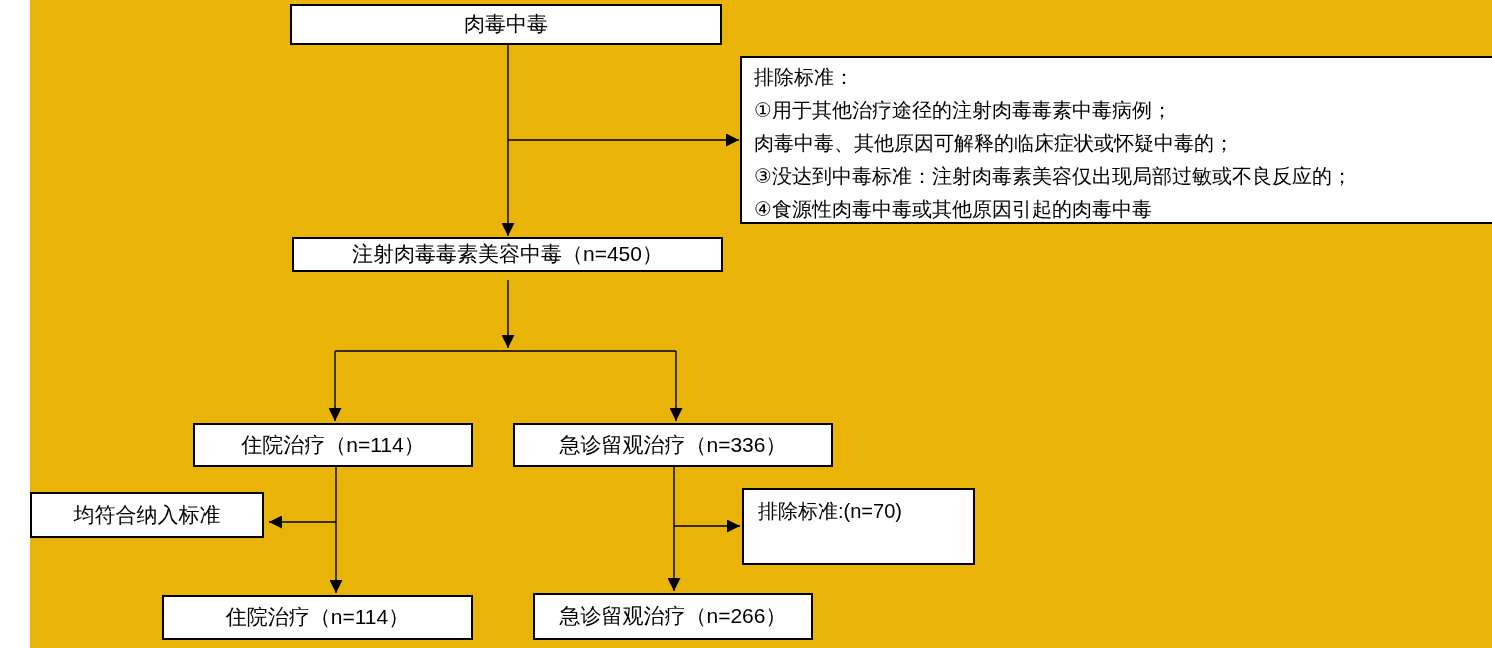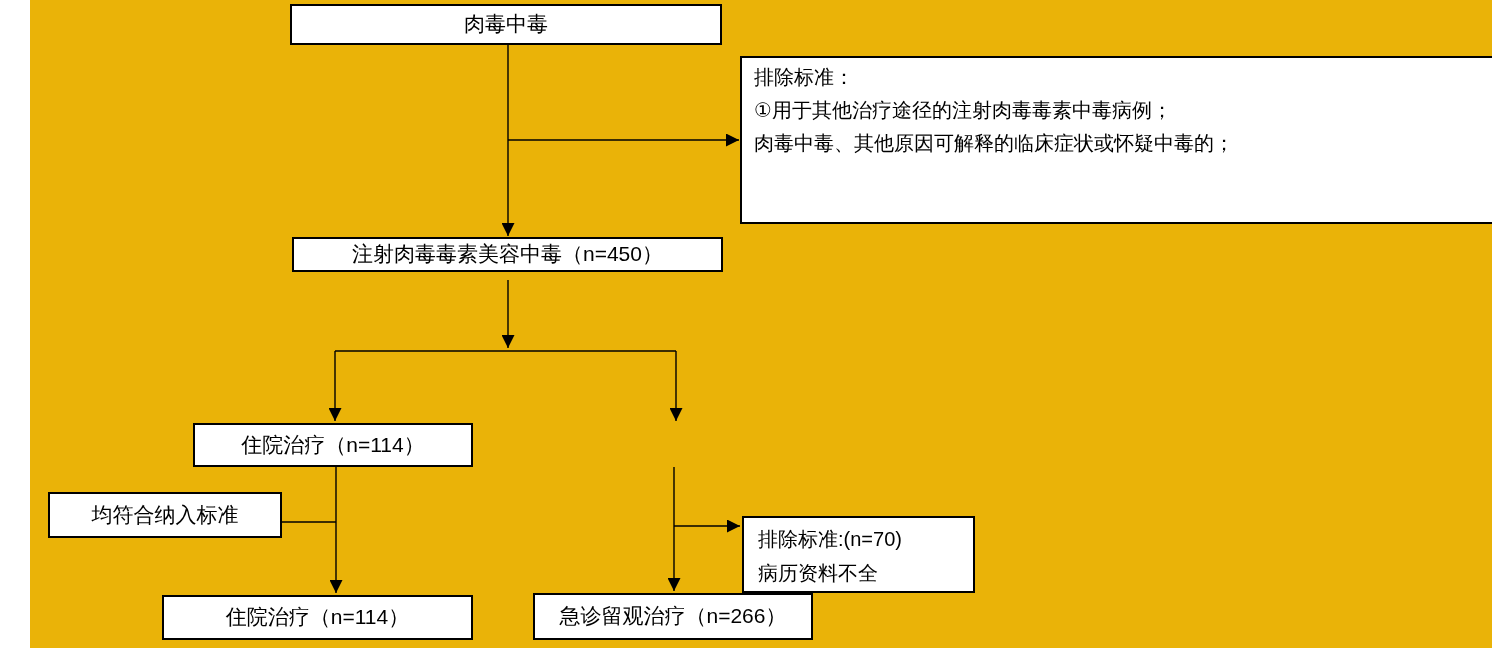--- a/index.html
+++ b/index.html
@@ -36,22 +36,22 @@
     display: block;
     text-align: left;
   }
   
   .b-top        { left: 260px; top: 4px;   width: 432px; height: 41px; }
   .b-exclusion  { left: 710px; top: 56px;  width: 763px; height: 168px; padding: 3px 8px 13px 12px; font-size: 20px; }
   .b-exclusion .xline { line-height: 33px; white-space: nowrap; }
   .b-cosmetic   { left: 262px; top: 237px; width: 431px; height: 35px; }
   .b-inpatient  { left: 163px; top: 423px; width: 280px; height: 44px; }
   .b-erobs      { left: 483px; top: 423px; width: 320px; height: 44px; }
-  .b-inclusion  { left: 18px;   top: 492px; width: 234px; height: 46px; }
-  .b-excluded   { left: 712px; top: 516px; width: 233px; height: 77px; padding: 4px 6px 0 14px; font-size: 20px; }
+  .b-inclusion  { left: 0;   top: 492px; width: 234px; height: 46px; }
+  .b-excluded   { left: 712px; top: 488px; width: 233px; height: 77px; padding: 4px 6px 0 14px; font-size: 20px; }
   .b-excluded .xline { line-height: 34px; white-space: nowrap; }
   .b-inpatient2 { left: 132px; top: 595px; width: 311px; height: 45px; }
   .b-erobs2     { left: 503px; top: 593px; width: 280px; height: 47px; }
   svg.connectors {
     position: absolute;
     left: 0; top: 0;
     width: 1492px;
     height: 648px;
     pointer-events: none;
   }
@@ -84,38 +84,42 @@
   </svg>
 
   <div class="box center b-top">
     <span>肉毒中毒</span>
   </div>
 
   <div class="box left b-exclusion">
     <div class="xline">排除标准：</div>
     <div class="xline">①用于其他治疗途径的注射肉毒毒素中毒病例；</div>
     <div class="xline">肉毒中毒、其他原因可解释的临床症状或怀疑中毒的；</div>
+    <div class="xline">③没达到中毒标准：注射肉毒素美容仅出现局部过敏或不良反应的；</div>
+    <div class="xline">④食源性肉毒中毒或其他原因引起的肉毒中毒</div>
   </div>
 
   <div class="box center b-cosmetic">
     <span>注射肉毒毒素美容中毒（n=450）</span>
   </div>
 
   <div class="box center b-inpatient">
     <span>住院治疗（n=114）</span>
   </div>
 
+  <div class="box center b-erobs">
+    <span>急诊留观治疗（n=336）</span>
+  </div>
 
   <div class="box center b-inclusion">
     <span>均符合纳入标准</span>
   </div>
 
   <div class="box left b-excluded">
     <div class="xline">排除标准:(n=70)</div>
-    <div class="xline">病历资料不全</div>
   </div>
 
   <div class="box center b-inpatient2">
     <span>住院治疗（n=114）</span>
   </div>
 
   <div class="box center b-erobs2">
     <span>急诊留观治疗（n=266）</span>
   </div>
 

